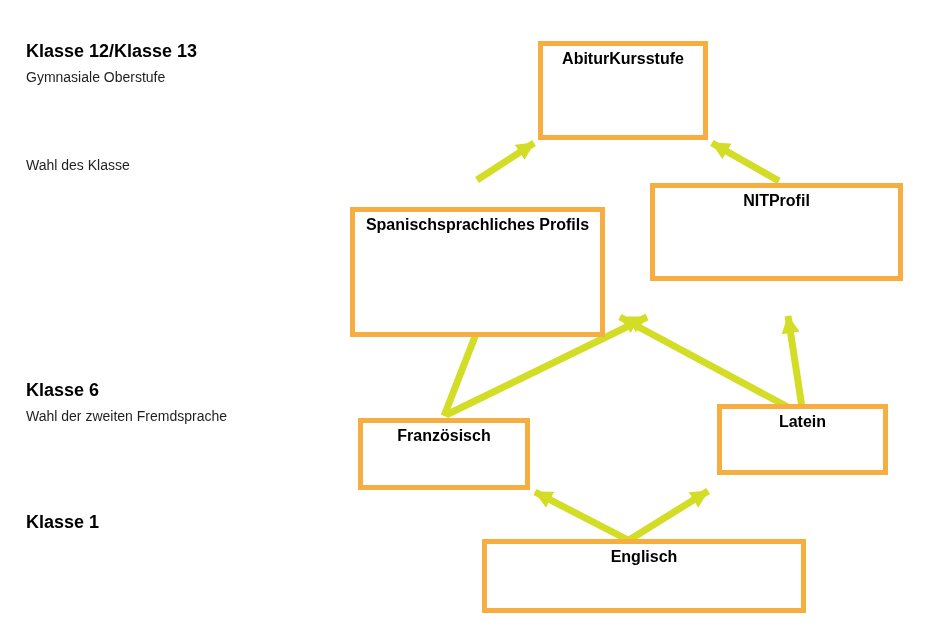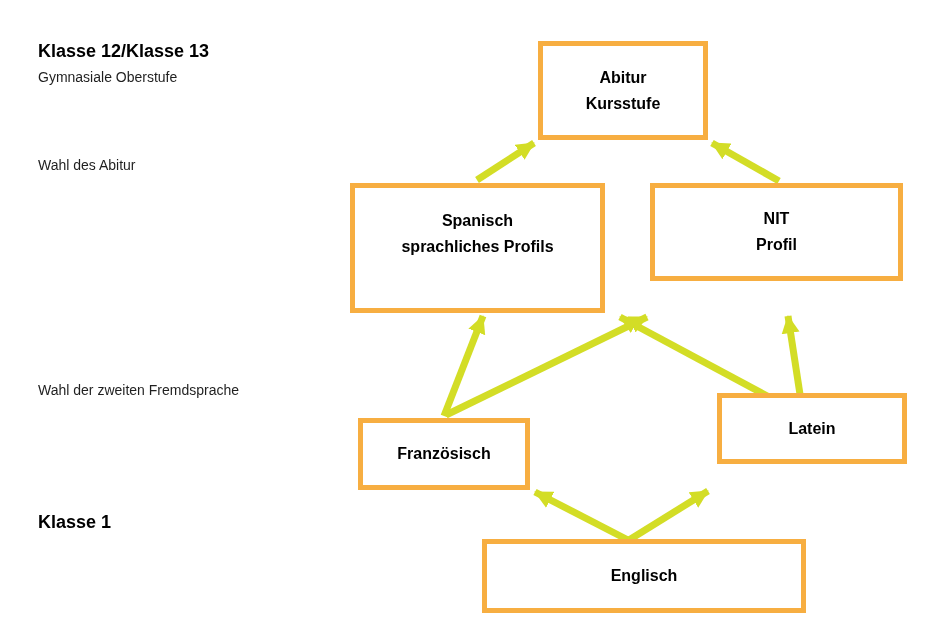--- a/index.html
+++ b/index.html
@@ -27,32 +27,32 @@
     left: 0; top: 0;
     width: 935px; height: 623px;
     z-index: 1;
   }
   .node {
     position: absolute;
     z-index: 2;
     border: 5px solid var(--box-border);
     background: var(--box-fill);
     display: flex;
-    flex-direction: column;
+    flex-direction: row;
     justify-content: center;
     text-align: center;
     font-weight: 700;
     font-size: 16px;
     line-height: 26px;
     color: var(--title-text);
   }
-  .node-offset-up { padding-bottom: 28px; }
+  .node-offset-up { padding-bottom: 28px; margin-top: 24px; }
   .stage {
     position: absolute;
-    left: 38px;
+    left: 26px;
     z-index: 2;
     white-space: nowrap;
   }
   .stage-title {
     font-weight: 700;
     font-size: 18px;
     line-height: 26px;
     color: var(--title-text);
   }
   .stage-subtitle {
@@ -83,23 +83,24 @@
         <line x1="628" y1="540" x2="535" y2="492" stroke="#D3DD26" stroke-width="7" marker-end="url(#ah)"></line>
         <line x1="629" y1="540" x2="708" y2="491" stroke="#D3DD26" stroke-width="7" marker-end="url(#ah)"></line>
       </g>
   </svg>
 
   <div class="stage" style="top:38px">
     <div class="stage-title">Klasse 12/Klasse 13</div>
     <div class="stage-subtitle">Gymnasiale Oberstufe</div>
   </div>
   <div class="stage" style="top:152px">
-    <div class="stage-subtitle">Wahl des Abitur</div>
+    <div class="stage-subtitle">Wahl des Klasse</div>
   </div>
   <div class="stage" style="top:377px">
+    <div class="stage-title">Klasse 6</div>
     <div class="stage-subtitle">Wahl der zweiten Fremdsprache</div>
   </div>
   <div class="stage" style="top:509px">
     <div class="stage-title">Klasse 1</div>
   </div>
 
   <div class="node" style="left:538px; top:41px; width:170px; height:99px">
     <div>Abitur</div>
     <div>Kursstufe</div>
   </div>
@@ -111,21 +112,21 @@
 
   <div class="node" style="left:650px; top:183px; width:253px; height:98px">
     <div>NIT</div>
     <div>Profil</div>
   </div>
 
   <div class="node" style="left:358px; top:418px; width:172px; height:72px">
     <div>Französisch</div>
   </div>
 
-  <div class="node" style="left:717px; top:393px; width:190px; height:71px">
+  <div class="node" style="left:717px; top:404px; width:171px; height:71px">
     <div>Latein</div>
   </div>
 
   <div class="node" style="left:482px; top:539px; width:324px; height:74px">
     <div>Englisch</div>
   </div>
 
 </div>
 
 </body></html>

